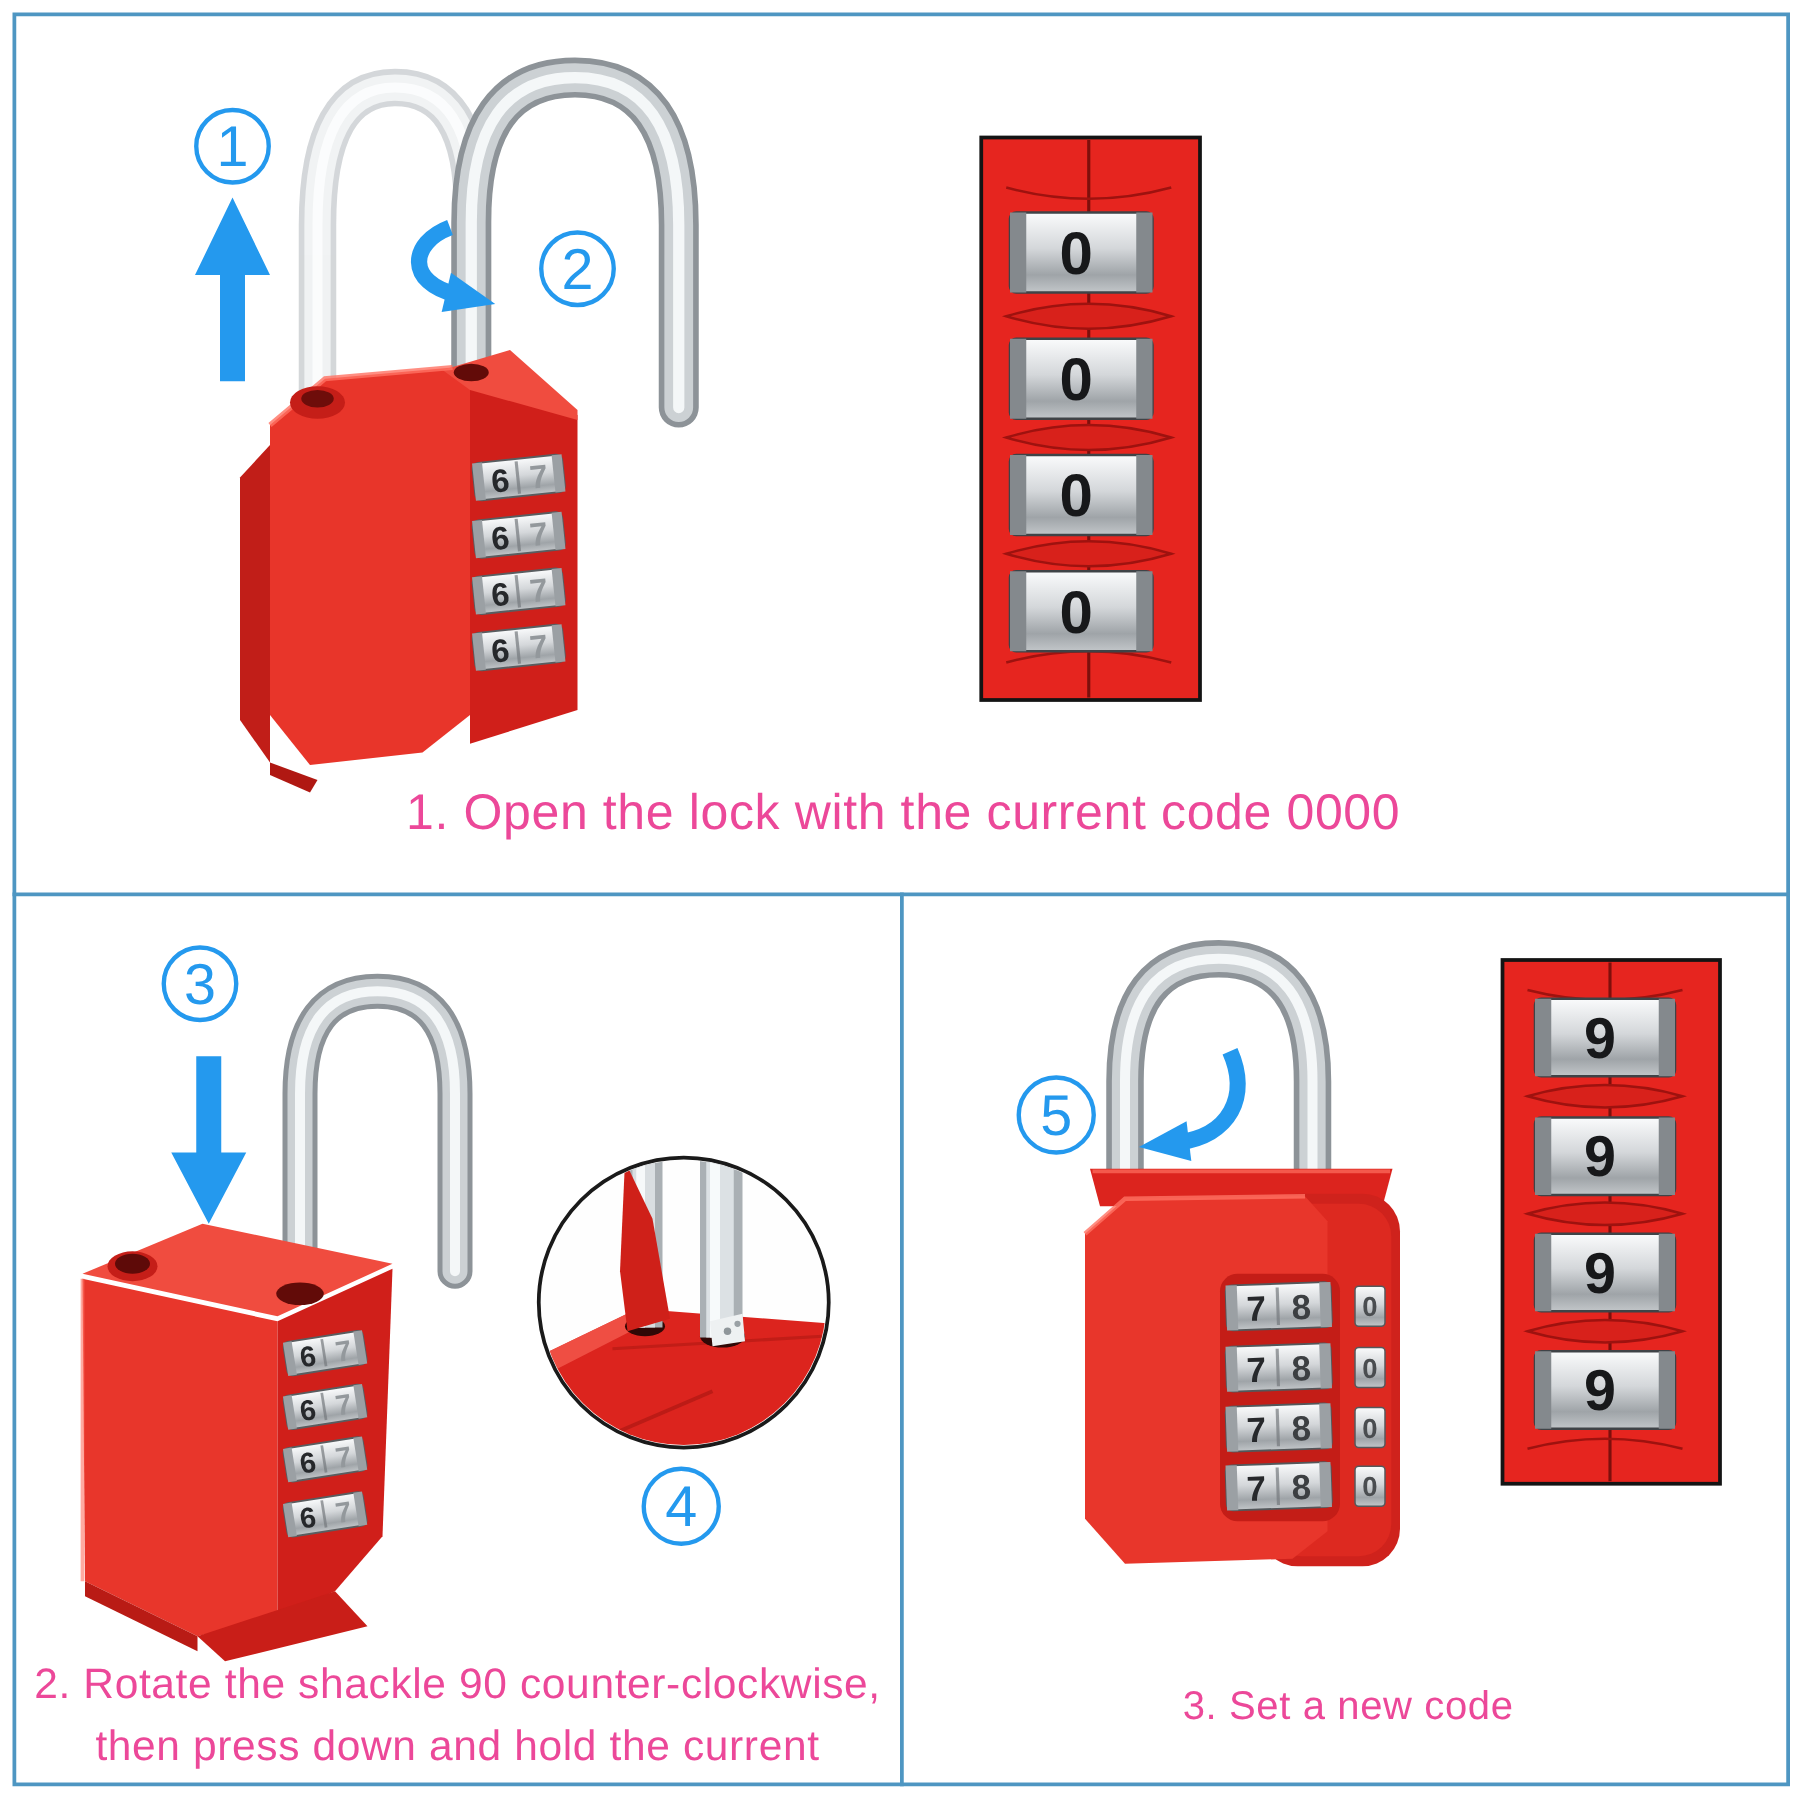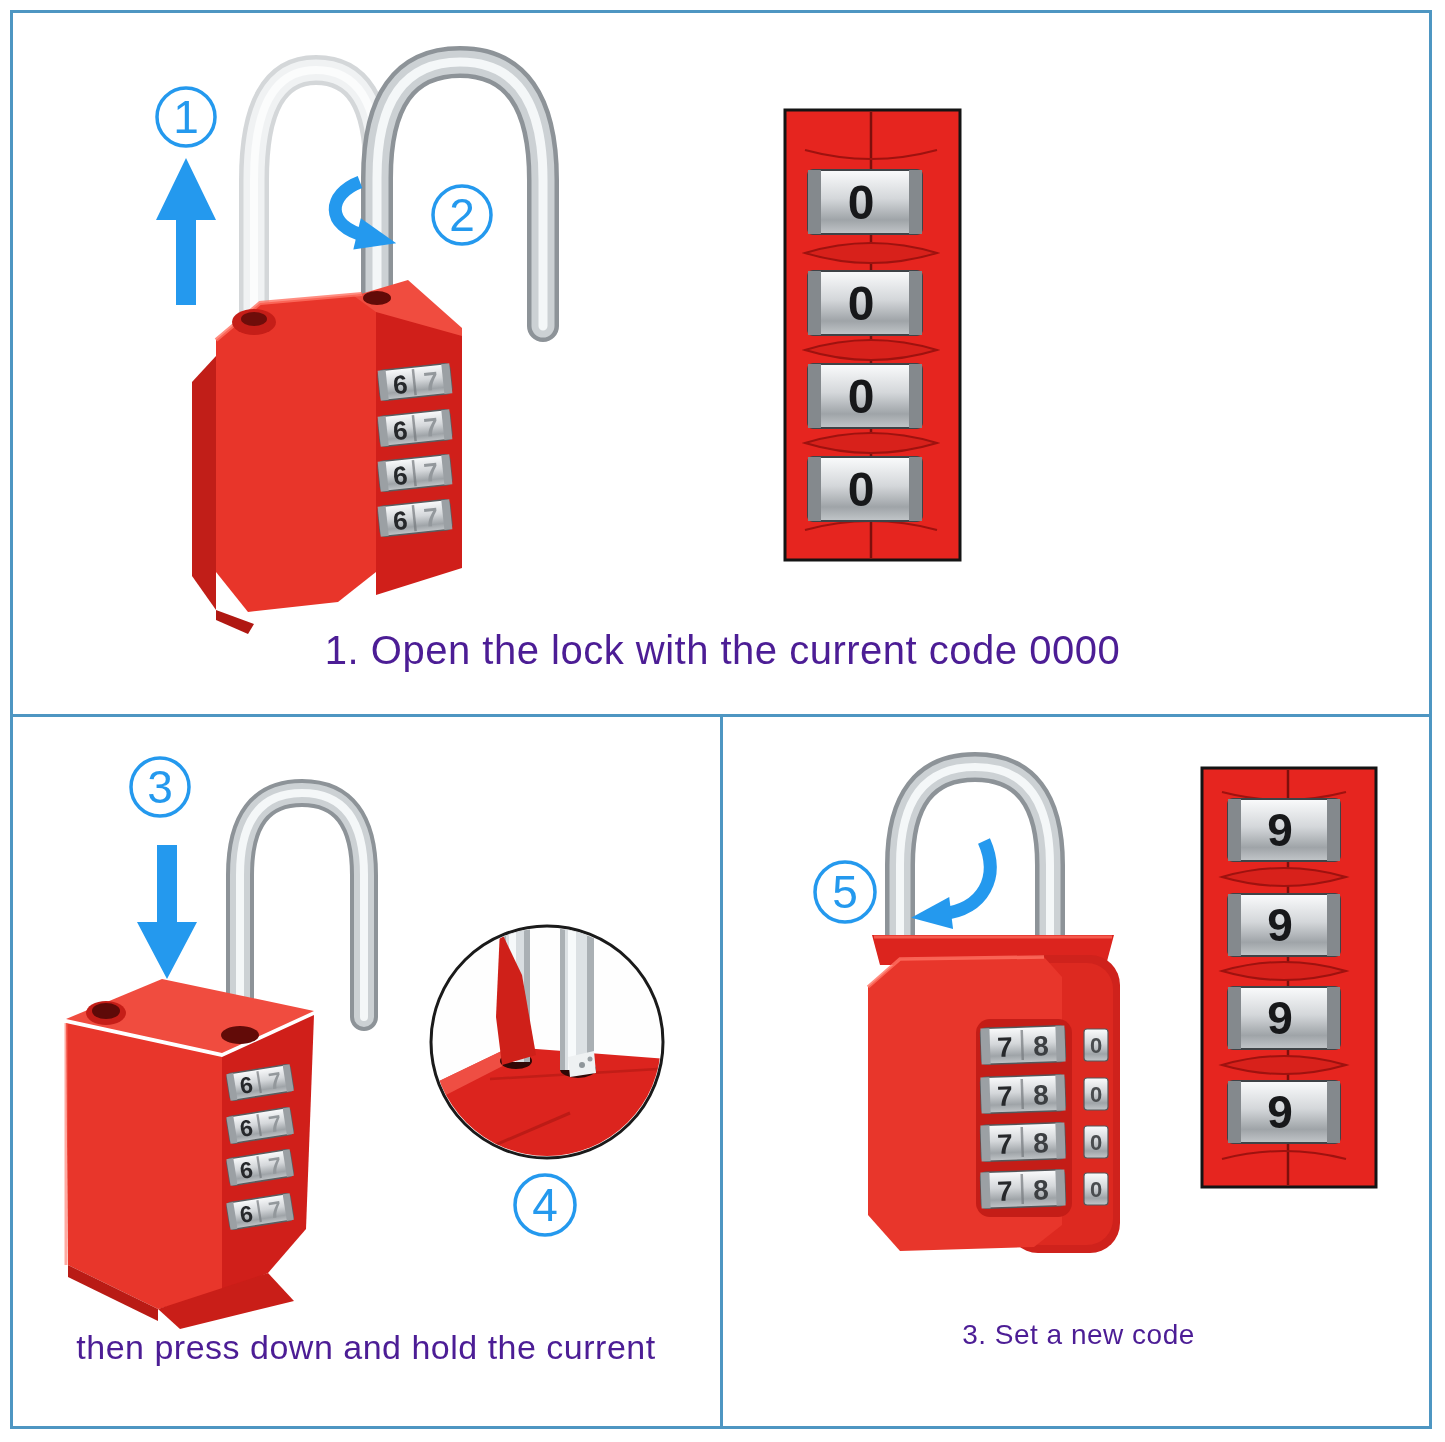--- a/index.html
+++ b/index.html
@@ -8,25 +8,25 @@
   .frame{position:absolute;left:10px;top:10px;width:1422px;height:1419px;
          border:3px solid #4e96c2;box-sizing:border-box;}
   .divider{position:absolute;background:#4e96c2;}
   .divider.h{left:10px;top:714px;width:1422px;height:3px;}
   .divider.v{left:720px;top:714px;width:3px;height:715px;}
   section{position:absolute;}
   #s1{left:10px;top:10px;width:1425px;height:707px;}
   #s2{left:10px;top:717px;width:712px;height:715px;}
   #s3{left:722px;top:717px;width:713px;height:715px;}
   svg{position:absolute;left:0;top:0;}
-  .caption{position:absolute;color:#4c1d95;text-align:center;letter-spacing:0.5px;}
+  .caption{position:absolute;color:#ec4899;text-align:center;letter-spacing:0.5px;}
   .cap1{left:0;top:618px;width:1425px;font-size:40px;}
   .cap2{left:0;top:1322px;width:712px;font-size:34px;line-height:50px;}
   .cap2{top:605px;}
-  .cap3{left:0;top:602px;width:713px;font-size:28px;}
+  .cap3{left:0;top:629px;width:713px;font-size:32px;}
   text{font-family:"Liberation Sans", sans-serif;}
   .marker-digit{font-family:"Liberation Sans", sans-serif;}
 </style>
 </head>
 <body>
 
 <div class="canvas">
 
   <svg width="0" height="0">
     <defs>
@@ -233,20 +233,21 @@
           <rect x="558" y="206" width="8" height="147" fill="#f7fafb"></rect>
           <polygon points="558,340 584,334 586,356 560,360" fill="#eef1f2"></polygon>
           <circle cx="572" cy="348" r="3" fill="#8f969a"></circle>
             <circle cx="580" cy="342" r="2.5" fill="#9aa1a5"></circle>
         </g>
         <circle cx="535" cy="488" r="30" fill="none" stroke="#2499ee" stroke-width="3.5"></circle>
         <text x="535" y="504" font-size="46" text-anchor="middle" fill="#2499ee" class="marker-digit">4</text>
       </g>
     </svg>
     <div class="caption cap2">
+      <div>2. Rotate the shackle 90 counter-clockwise,</div>
       <div>then press down and hold the current</div>
     </div>
   </section>
 
   <section id="s3">
     <svg width="713" height="715" viewBox="0 0 713 715">
 
       <g>
         <path d="M 178 232 V 148 Q 178 50 253 50 Q 328 50 328 148 V 232" fill="none" stroke="#8d9398" stroke-width="30"></path>
         <path d="M 178 232 V 148 Q 178 50 253 50 Q 328 50 328 148 V 232" fill="none" stroke="#ccd1d4" stroke-width="21"></path>

